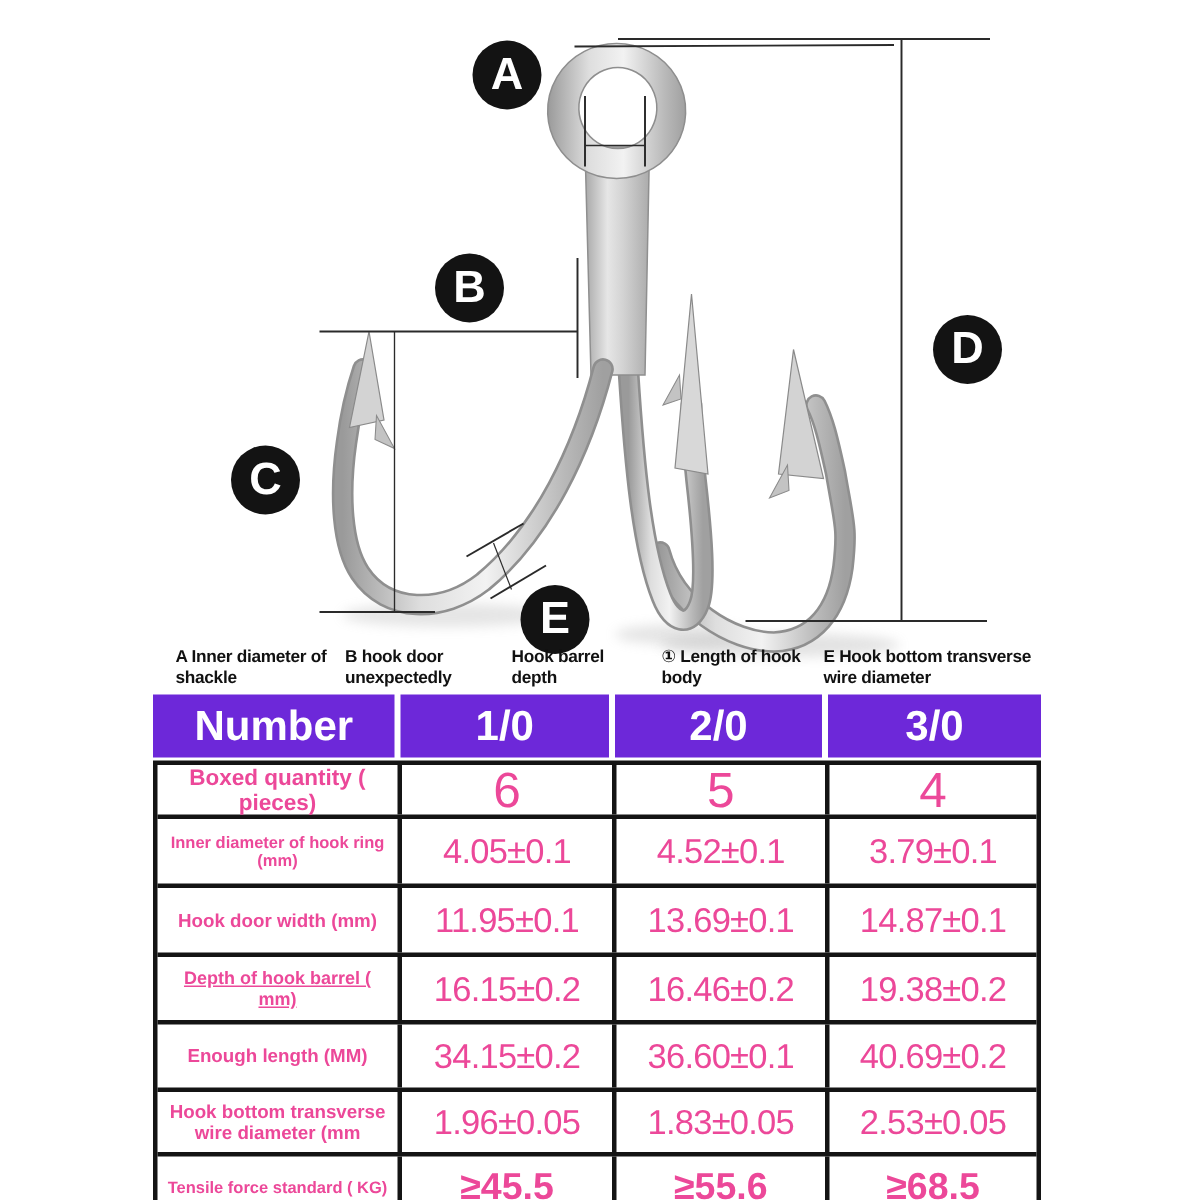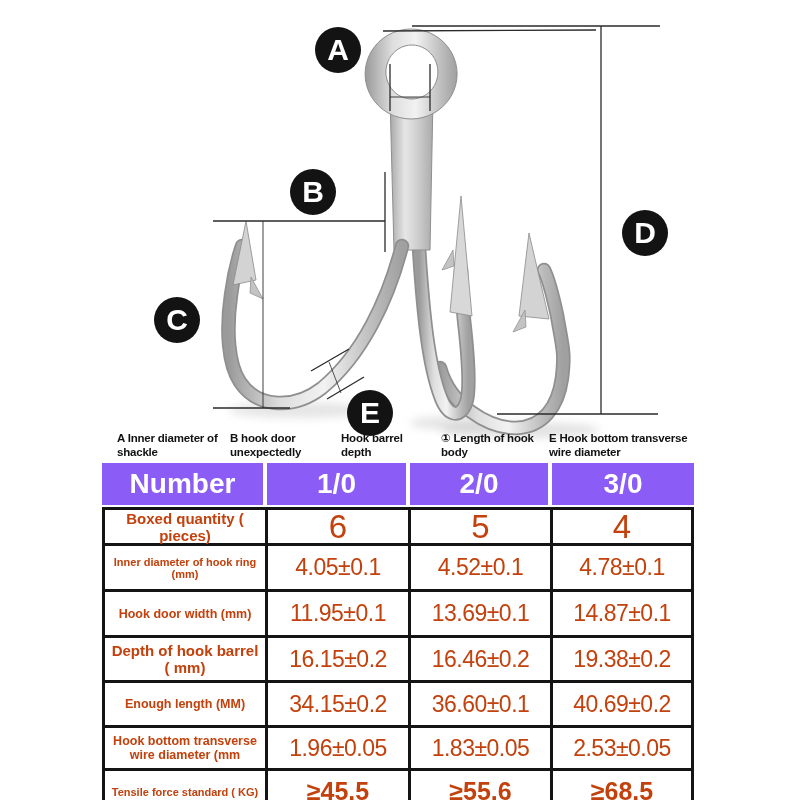--- a/index.html
+++ b/index.html
@@ -19,43 +19,43 @@
     position:absolute; font-size:11.5px; font-weight:700; color:#111;
     line-height:1.25; letter-spacing:-0.2px;
   }
 
   
   .thead {
     position:absolute; left:102px; top:463px; width:592px; height:42px;
     display:flex; gap:4px;
   }
   .thead .hcell {
-    background:#8b5cf6; color:#fff; font-weight:700; font-size:28px;
+    background:#6d28d9; color:#fff; font-weight:700; font-size:28px;
     display:flex; align-items:center; justify-content:center;
   }
   .hc0{width:161px;} .hc1{width:139px;} .hc2{width:138px;} .hc3{width:142px;}
 
   .tbody {
     position:absolute; left:102px; top:507px; width:592px;
     border:3px solid #141414; background:#fff;
   }
   .trow { display:flex; align-items:stretch; }
   .trow + .trow { border-top:3px solid #141414; }
   .tcell {
     display:flex; align-items:center; justify-content:center;
-    text-align:center; color:#c2410c;
+    text-align:center; color:#ec4899;
   }
   .lbl { width:160px; font-weight:700; padding:1px 6px; }
   .v1 { width:143px; border-left:3px solid #141414; }
   .v2 { width:142px; border-left:3px solid #141414; }
   .v3 { flex:1; border-left:3px solid #141414; }
   .val { font-size:23px; letter-spacing:-0.5px; }
   .big { font-size:33px; }
   .bold26 { font-size:25px; font-weight:700; }
-  .f15{font-size:15px;} .f125{font-size:12.5px;} .f12{font-size:15px;} .f11{font-size:11px;}
+  .f15{font-size:15px;} .f125{font-size:12.5px;} .f12{font-size:12px;text-decoration:underline;} .f11{font-size:11px;}
   .r1{height:33px;} .r2{height:46px;} .r3{height:46px;} .r4{height:45px;}
   .r5{height:45px;} .r6{height:43px;} .r7{height:44px;}
 </style>
 </head>
 <body>
 
 <div id="stage">
 
   <svg id="hook-svg" width="800" height="462" viewBox="0 0 800 462">
     <defs>
@@ -156,21 +156,21 @@
     <div class="trow r1">
       <div class="tcell lbl f15">Boxed quantity ( pieces)</div>
       <div class="tcell v1 big">6</div>
       <div class="tcell v2 big">5</div>
       <div class="tcell v3 big">4</div>
     </div>
     <div class="trow r2">
       <div class="tcell lbl f11">Inner diameter of hook ring (mm)</div>
       <div class="tcell v1 val">4.05±0.1</div>
       <div class="tcell v2 val">4.52±0.1</div>
-      <div class="tcell v3 val">4.78±0.1</div>
+      <div class="tcell v3 val">3.79±0.1</div>
     </div>
     <div class="trow r3">
       <div class="tcell lbl f125">Hook door width (mm)</div>
       <div class="tcell v1 val">11.95±0.1</div>
       <div class="tcell v2 val">13.69±0.1</div>
       <div class="tcell v3 val">14.87±0.1</div>
     </div>
     <div class="trow r4">
       <div class="tcell lbl f12">Depth of hook barrel ( mm)</div>
       <div class="tcell v1 val">16.15±0.2</div>

